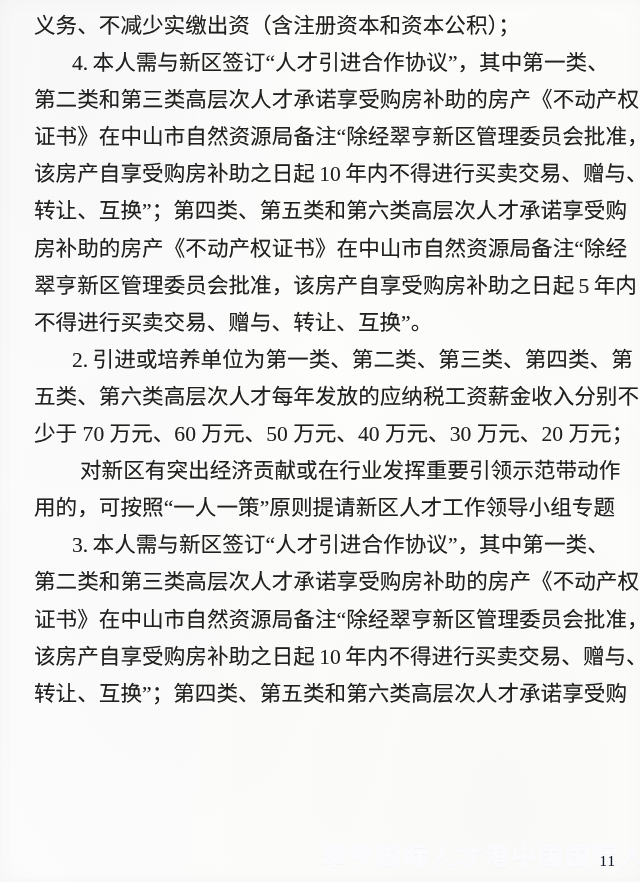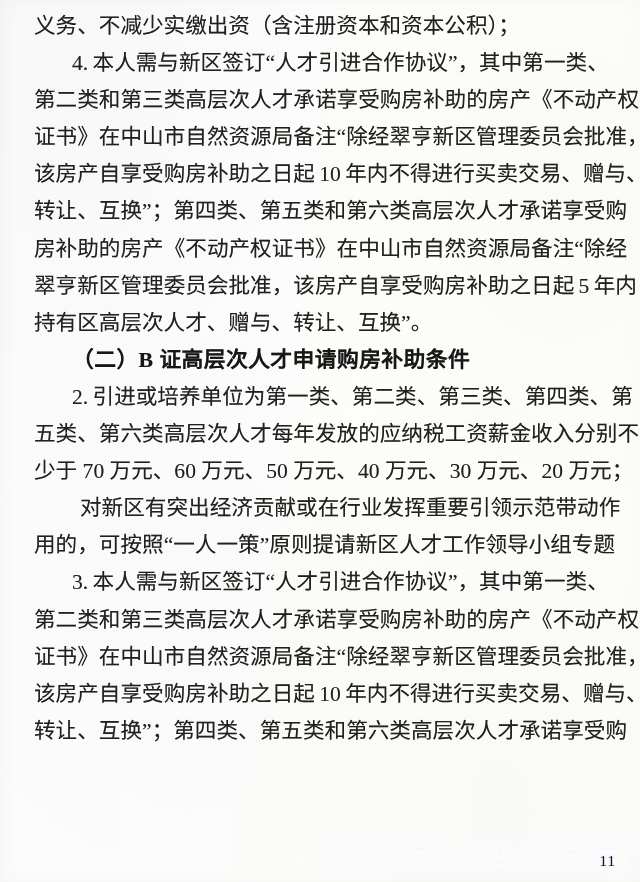--- a/index.html
+++ b/index.html
@@ -347,22 +347,21 @@
         <span>助</span>
         <span>之</span>
         <span>日</span>
         <span>起</span>
         <span> </span>
         <span>5</span>
         <span> </span>
         <span>年</span>
         <span>内</span>
       </div>
-      <div class="line flush">持有区高层次人才、赠与、转让、互换”。</div>
-      <div class="line flush ind-head heading">（二）B 证高层次人才申请购房补助条件</div>
+      <div class="line flush">不得进行买卖交易、赠与、转让、互换”。</div>
       <div class="line justify ind-2">
         <span>2</span>
         <span>.</span>
         <span> </span>
         <span>引</span>
         <span>进</span>
         <span>或</span>
         <span>培</span>
         <span>养</span>
         <span>单</span>

